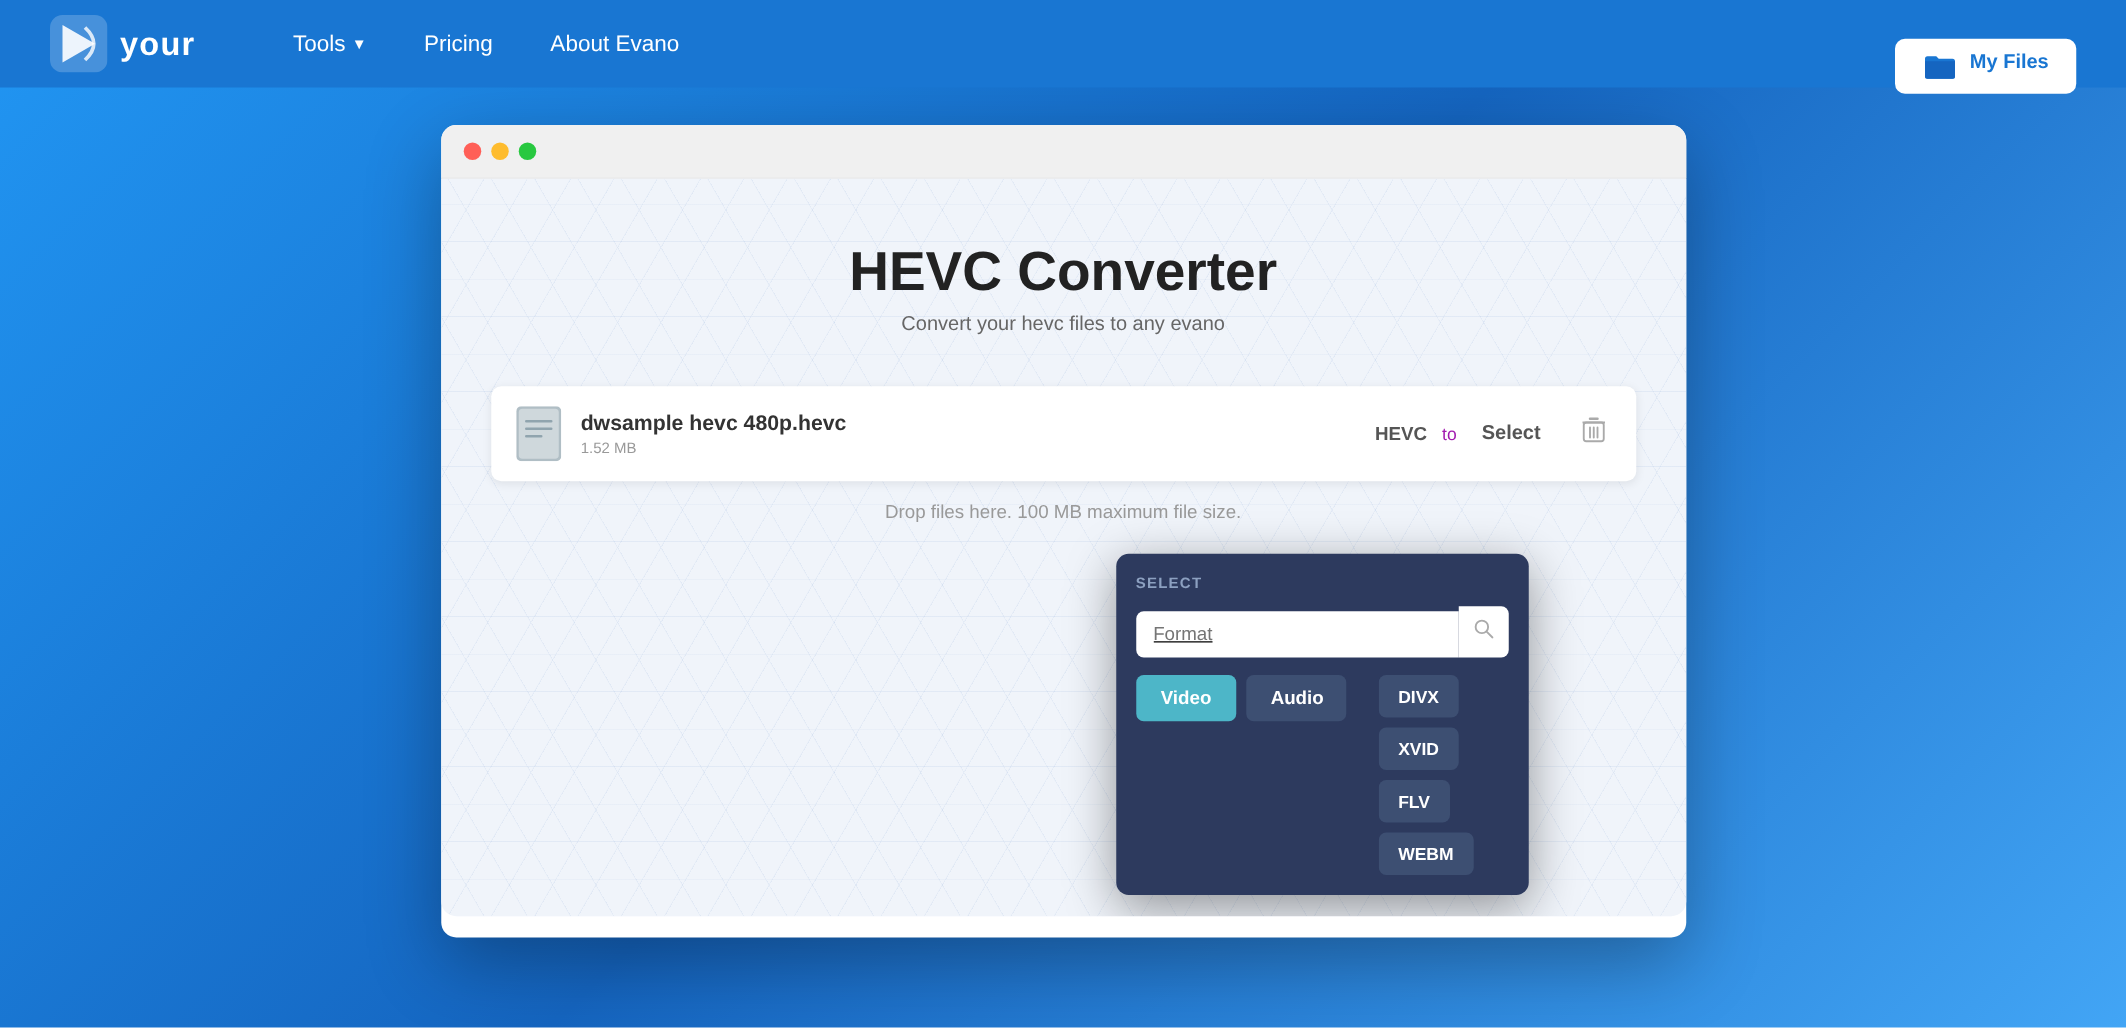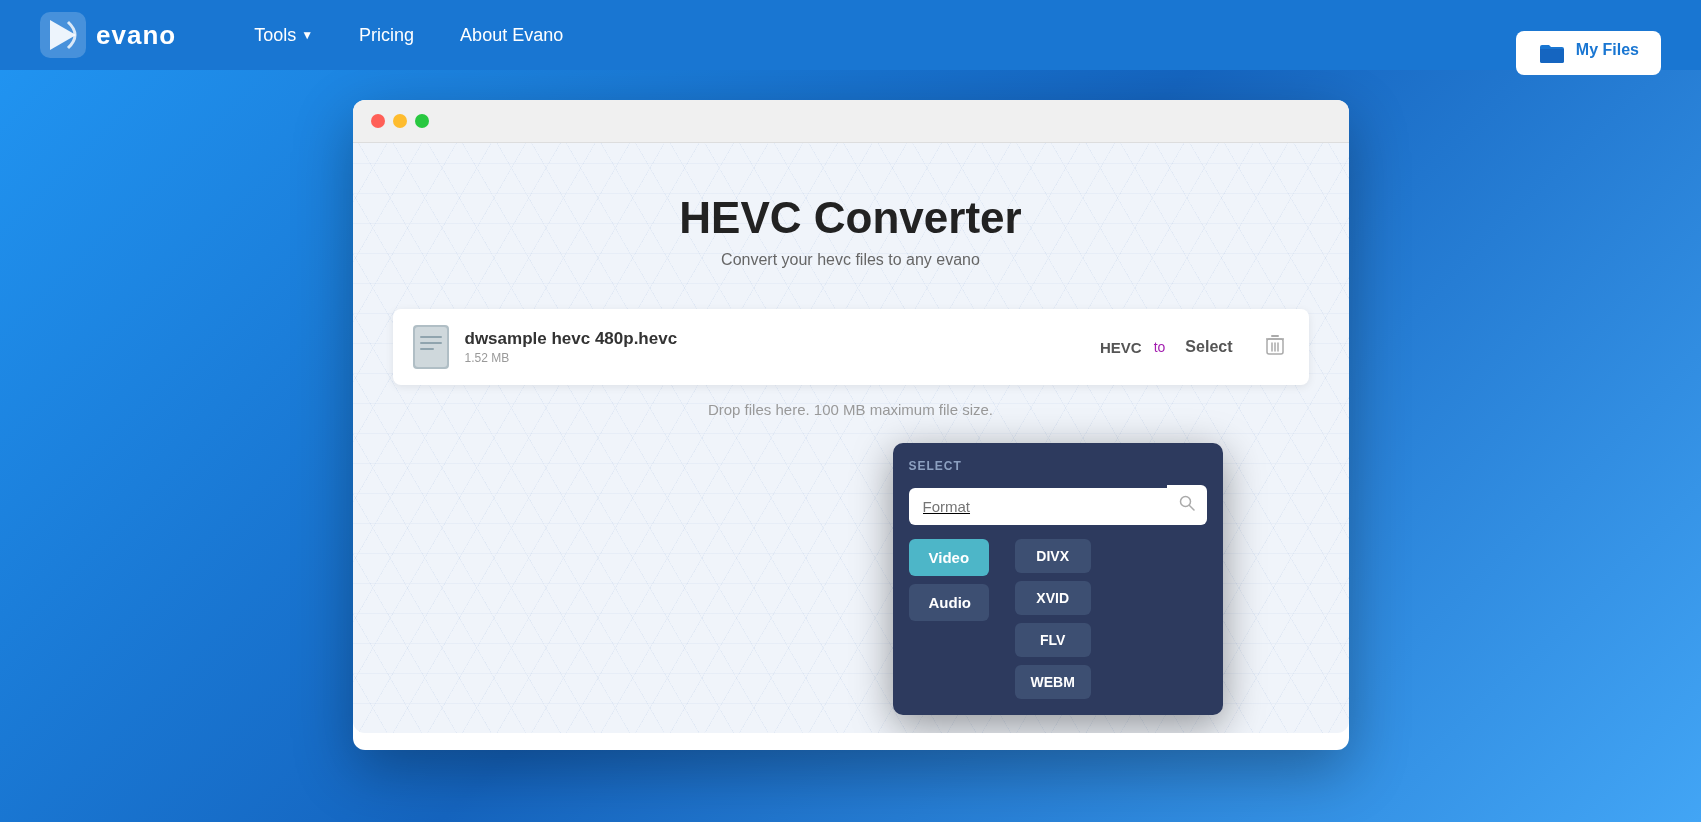--- a/index.html
+++ b/index.html
@@ -303,21 +303,20 @@
       background: white;
       border: none;
       border-radius: 0 6px 6px 0;
       padding: 10px 12px;
       cursor: pointer;
       color: #aaa;
       font-size: 16px;
     }
     .category-tabs {
       display: flex;
-      flex-direction: column;
       gap: 8px;
       float: left;
       margin-right: 14px;
     }
     .cat-tab {
       background: #3d4f72;
       color: white;
       border: none;
       border-radius: 6px;
       padding: 10px 20px;
@@ -328,21 +327,20 @@
       text-align: center;
     }
     .cat-tab.active {
       background: #4db6c8;
     }
     .format-grid {
       display: flex;
       flex-wrap: wrap;
       gap: 8px;
       overflow: hidden;
-      flex-direction: column;
     }
     .format-chip {
       background: #3d4f72;
       color: white;
       border: none;
       border-radius: 6px;
       padding: 9px 16px;
       font-size: 14px;
       font-weight: 600;
       cursor: pointer;
@@ -354,21 +352,21 @@
 </head>
 <body>
 
 <nav class="navbar">
   <div class="logo-area">
     <svg class="logo-icon" viewBox="0 0 46 46">
       <rect width="46" height="46" rx="10" fill="white" opacity="0.2"></rect>
       <polygon points="10,8 36,23 10,38" fill="white" opacity="0.9"></polygon>
       <path d="M28,10 Q42,23 28,36" stroke="white" stroke-width="3" fill="none" opacity="0.8"></path>
     </svg>
-    <span class="logo-text">evano</span>
+    <span class="logo-text">your</span>
   </div>
   <div class="nav-links">
     <a class="nav-link">
       <span>Tools</span>
       <span class="nav-arrow">▼</span>
     </a>
     <a class="nav-link">
       <span>Pricing</span>
     </a>
     <a class="nav-link">

